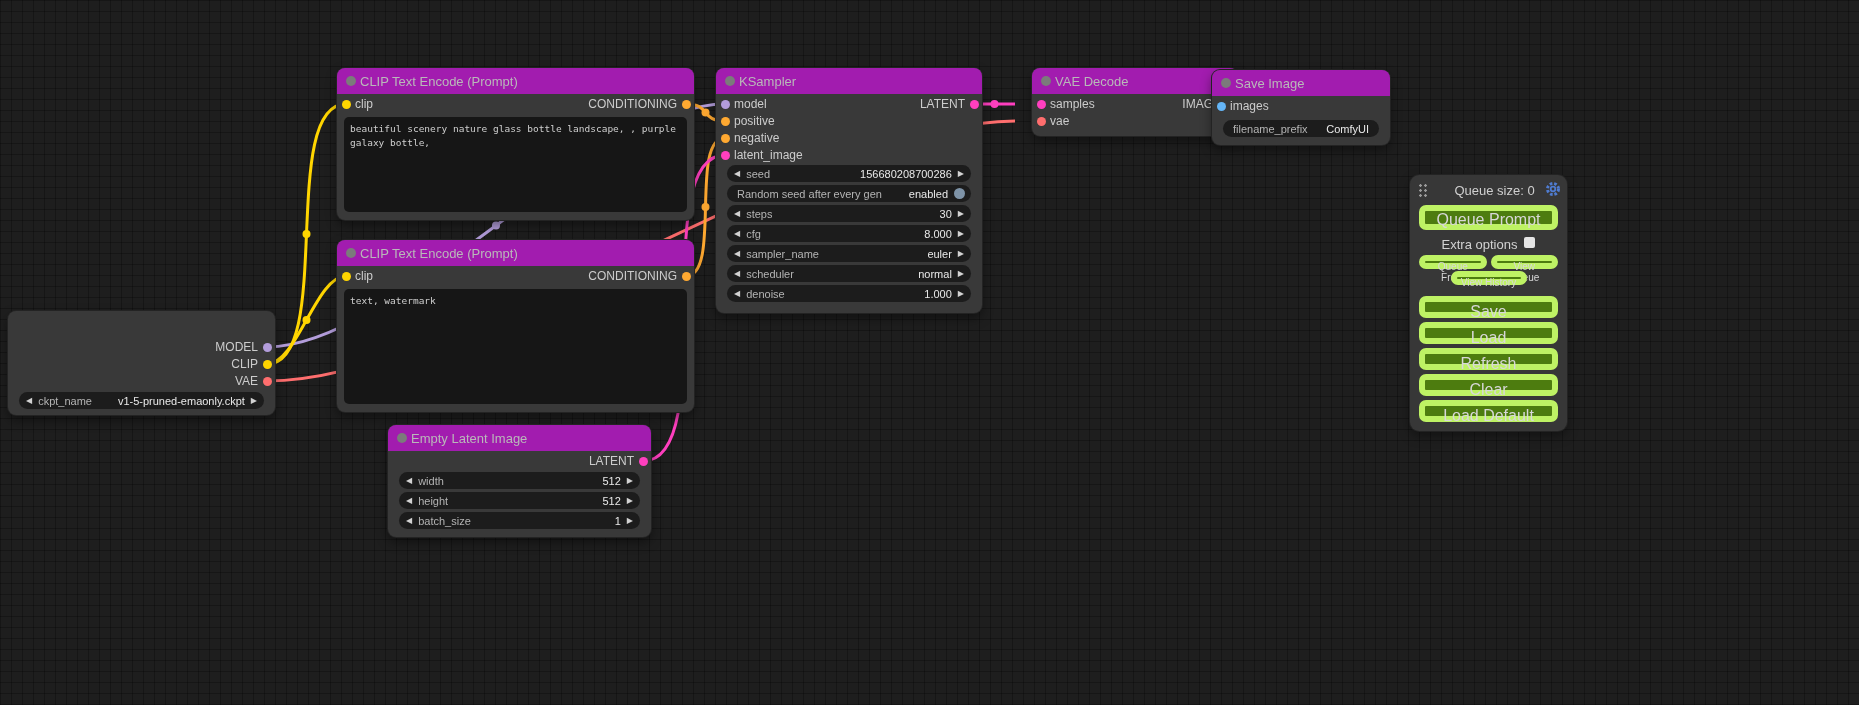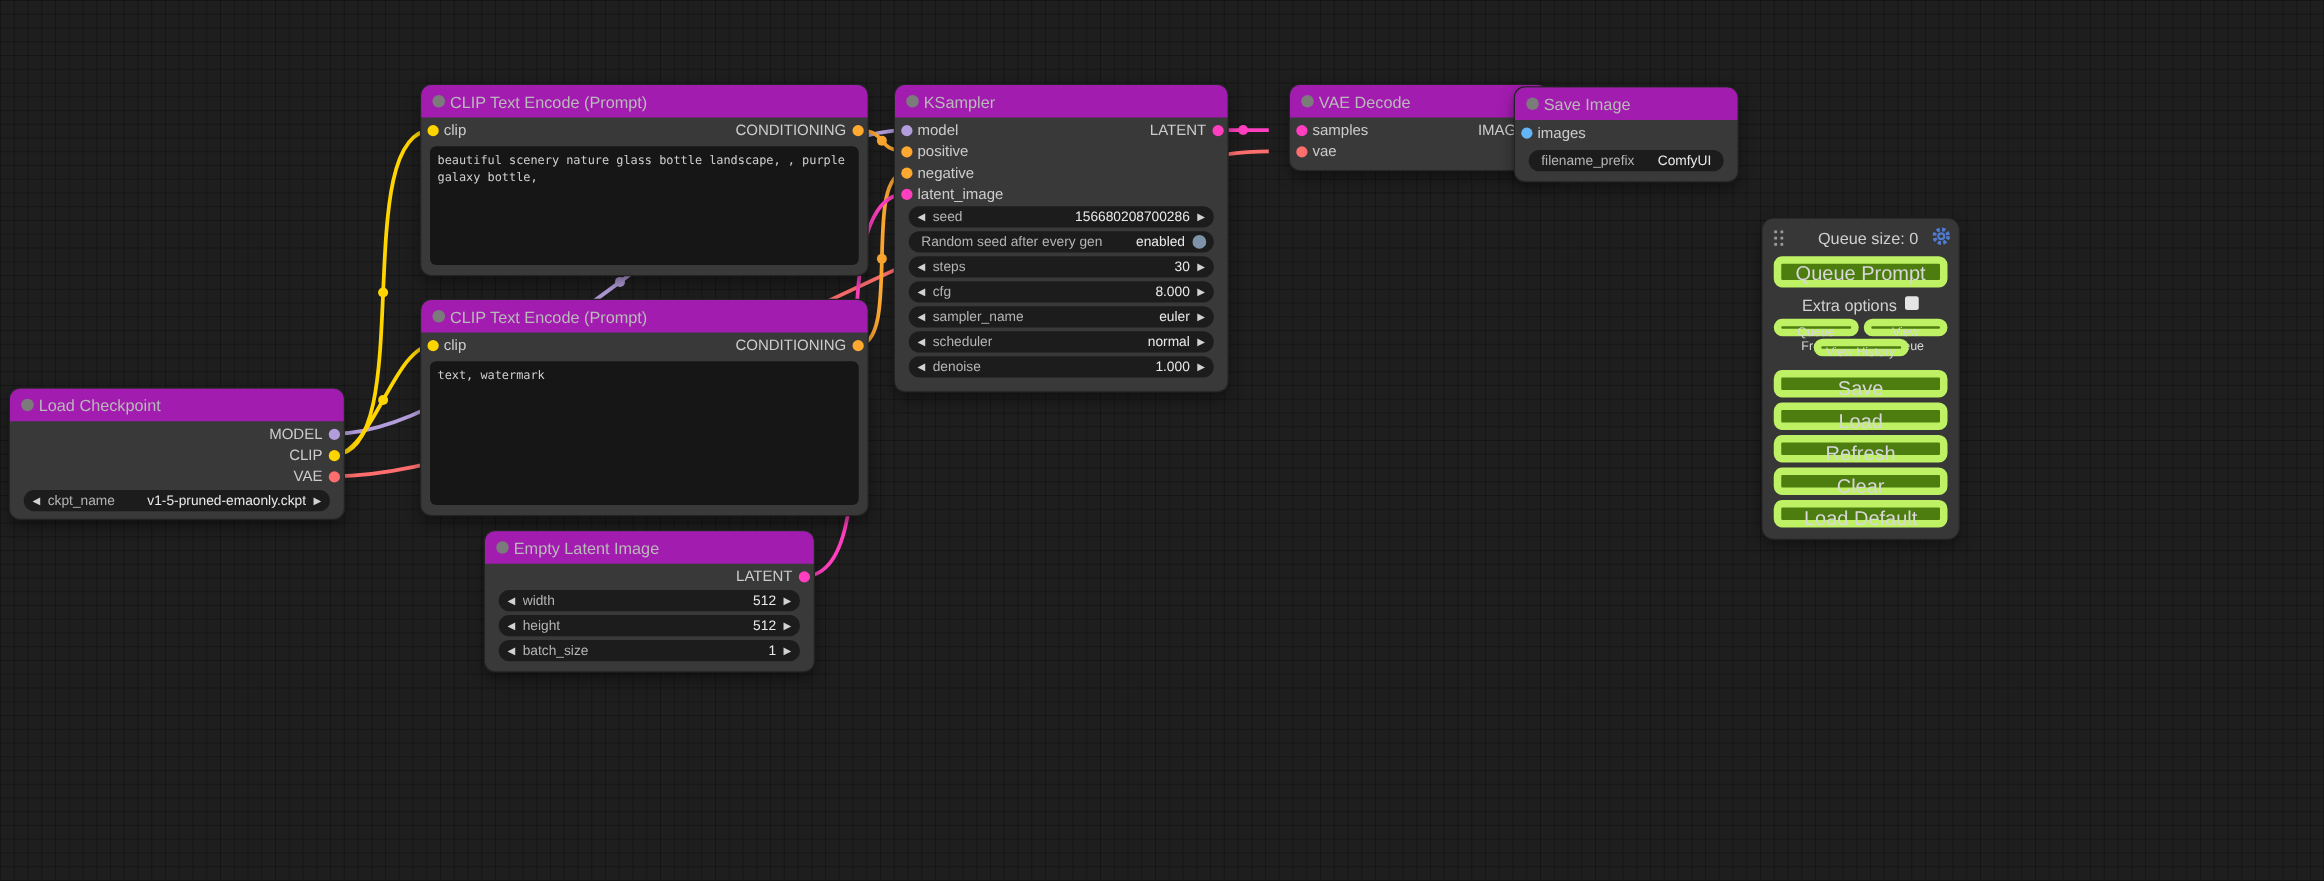--- a/index.html
+++ b/index.html
@@ -110,24 +110,20 @@
       <circle cx="641" cy="251" r="4" style="fill:var(--c-vae)"></circle>
       <circle cx="705.5" cy="112.5" r="4" style="fill:var(--c-conditioning)"></circle>
       <circle cx="705.5" cy="207" r="4" style="fill:var(--c-conditioning)"></circle>
       <circle cx="684" cy="308" r="4" style="fill:var(--c-latent)"></circle>
       <circle cx="994.5" cy="104" r="4" style="fill:var(--c-latent)"></circle>
       <circle cx="1198.5" cy="105" r="4" style="fill:var(--c-image)"></circle>
     </g>
   </svg>
 
   <div class="node" style="left:8px;top:311px;width:267px;height:104px">
-    <div class="node-title">
-      <span class="collapse-dot"></span>
-      <span class="t">Load Checkpoint</span>
-    </div>
     <div class="slot out" style="top:28px">
       <span class="lbl">MODEL</span>
       <span class="dot model"></span>
     </div>
     <div class="slot out" style="top:45px">
       <span class="lbl">CLIP</span>
       <span class="dot clip"></span>
     </div>
     <div class="slot out" style="top:62px">
       <span class="lbl">VAE</span>

